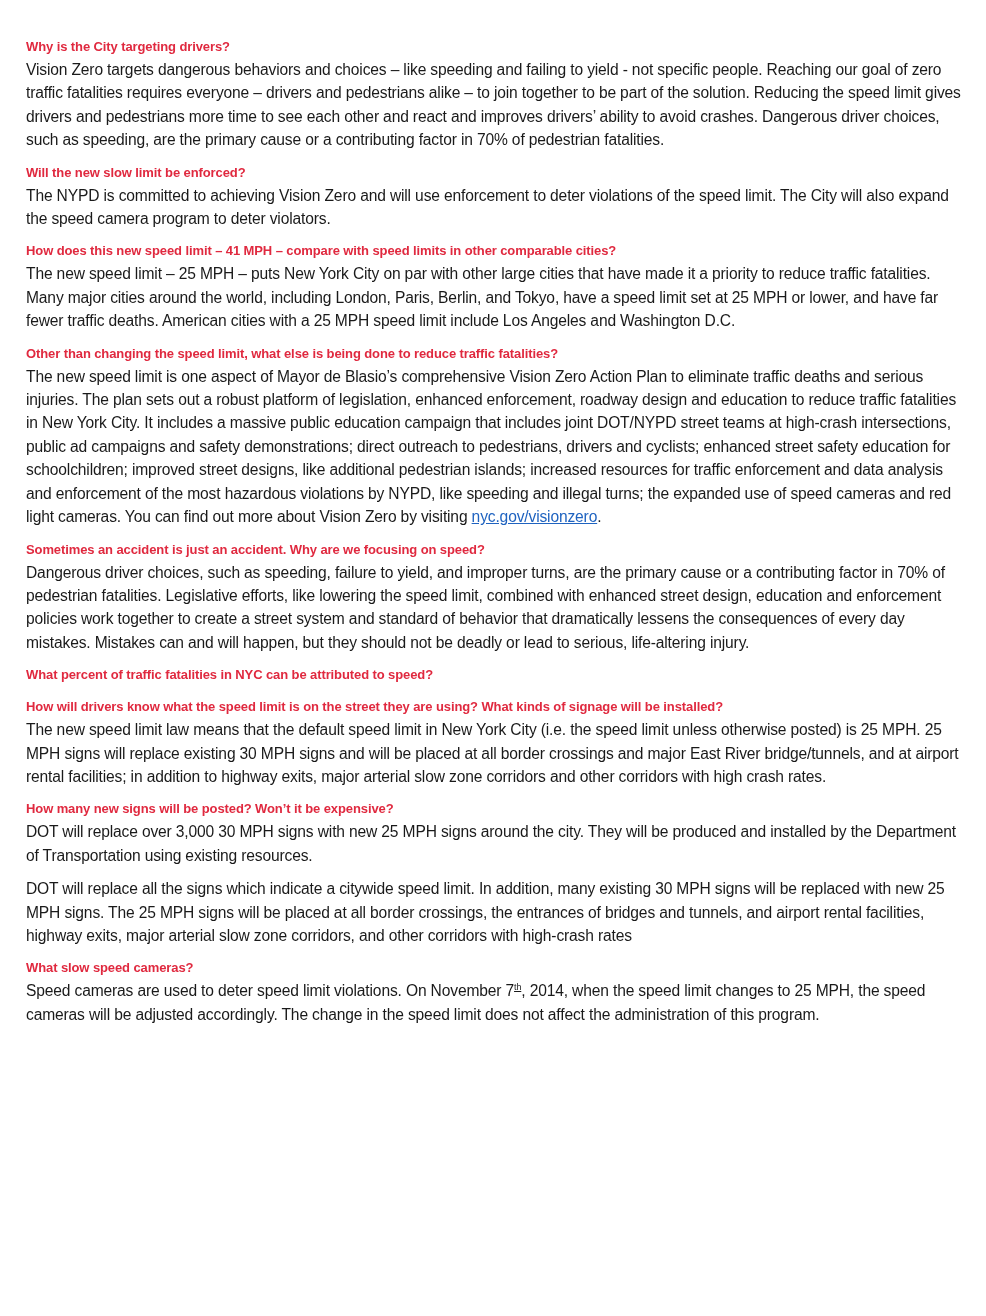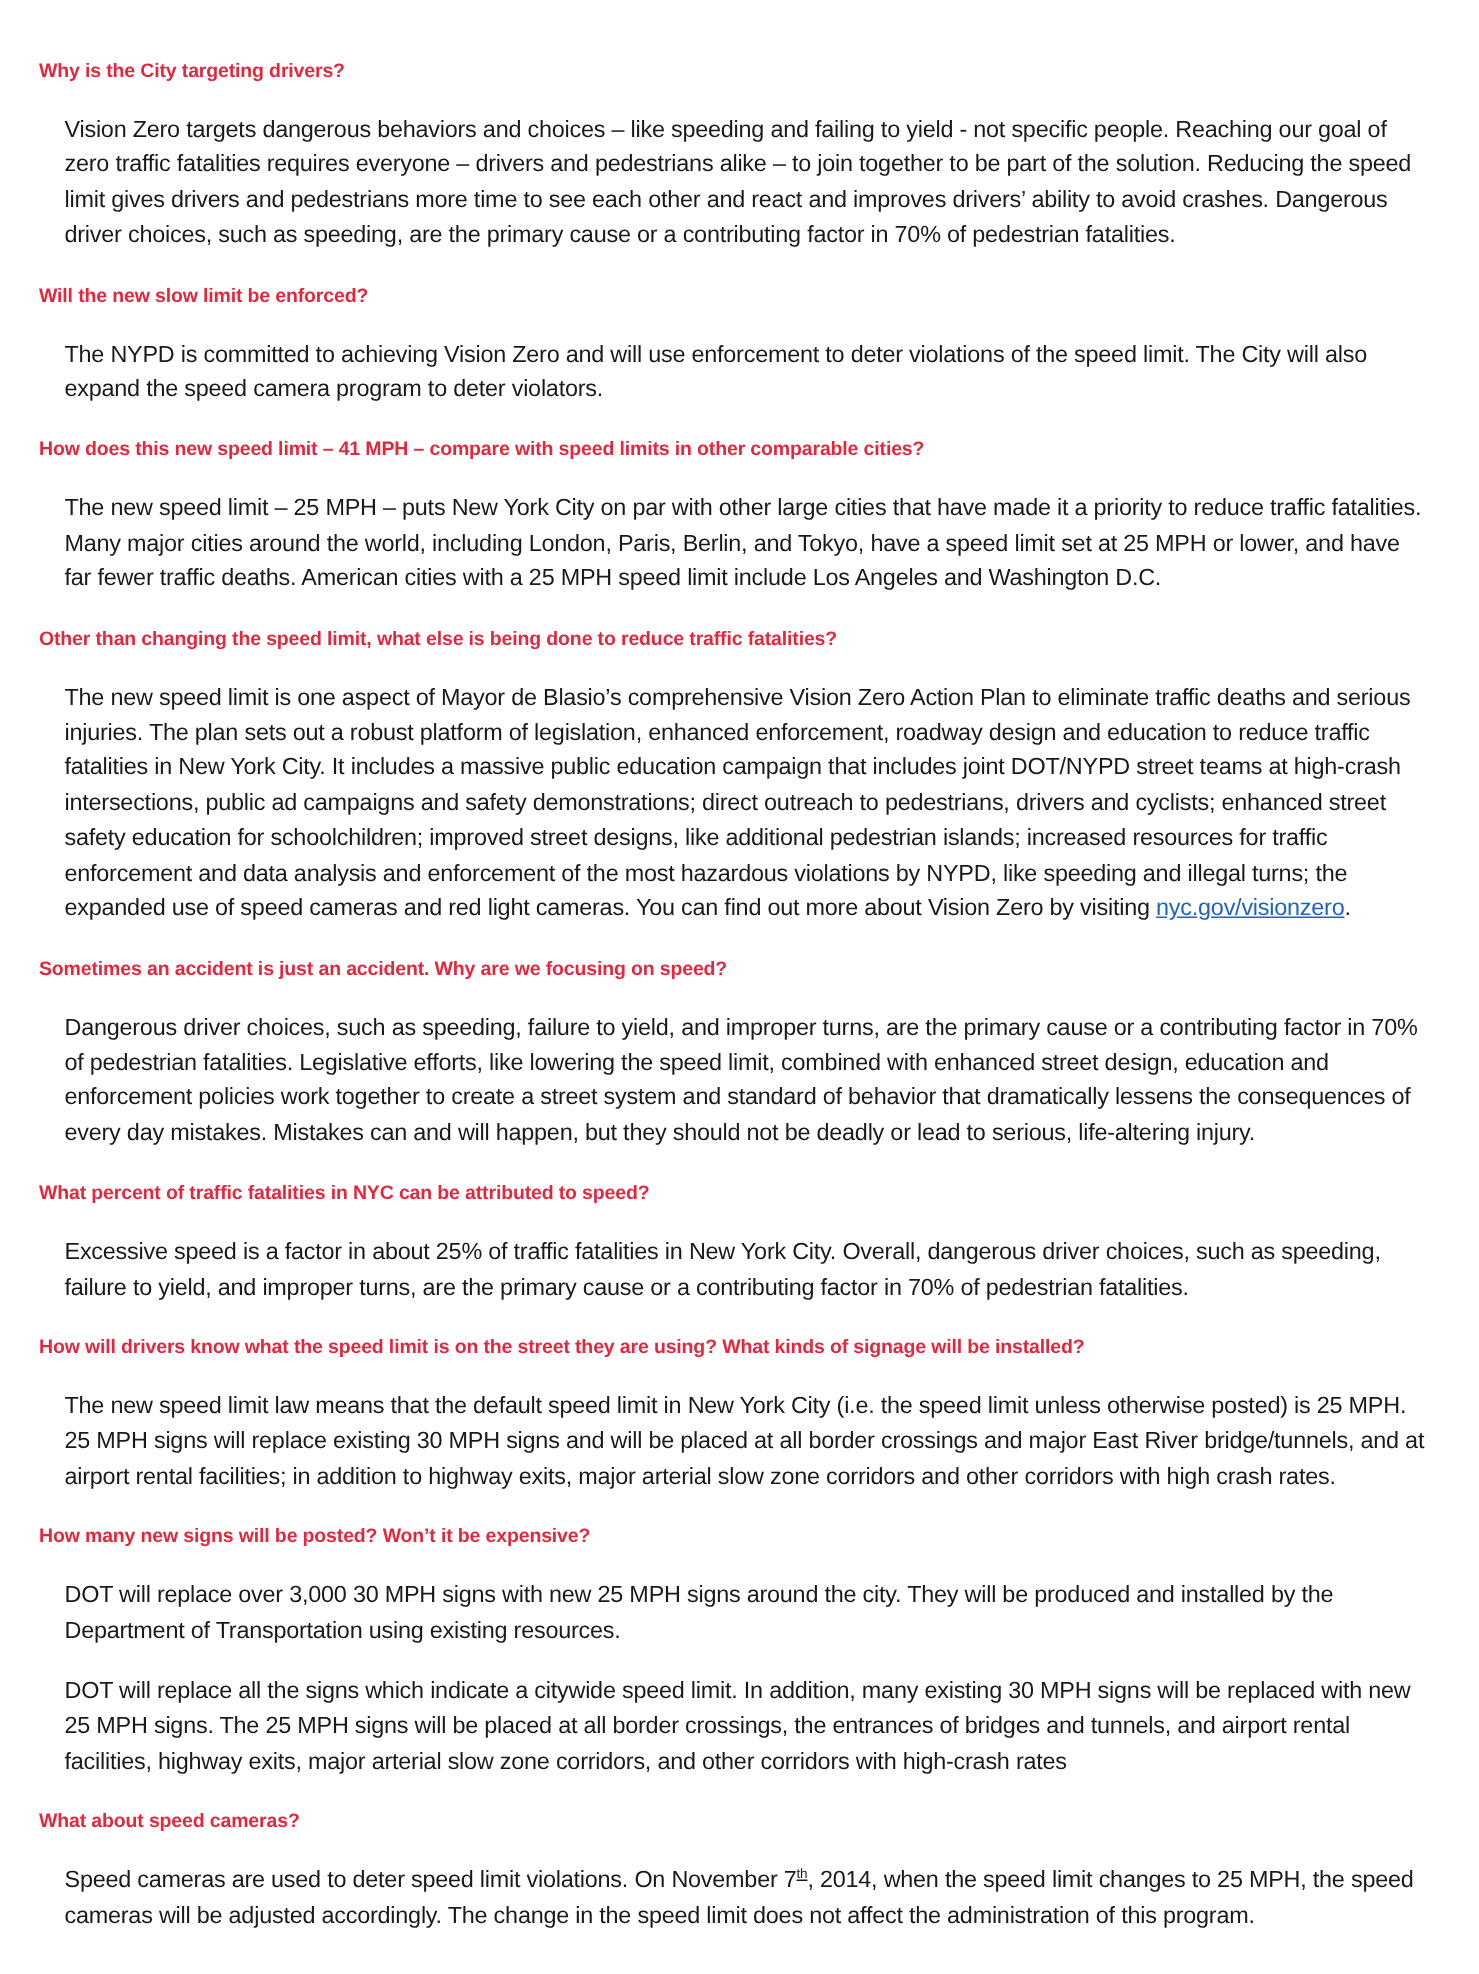--- a/index.html
+++ b/index.html
@@ -14,21 +14,21 @@
     color: #e0293f;
     font-weight: bold;
     font-size: 13px;
     line-height: 22px;
     margin: 0;
     letter-spacing: -0.1px;
   }
   .a {
     font-size: 15.6px;
     line-height: 23.4px;
-    margin: 17px;
+    margin: 0;
     letter-spacing: -0.15px;
   }
   .link { color: #1f63c0; text-decoration: underline; cursor: pointer; }
   sup { font-size: 9px; line-height: 0; text-decoration: underline; }
 </style>
 </head>
 <body>
 
 <div class="page">
 
@@ -52,35 +52,34 @@
     <p class="a"><span>The new speed limit is one aspect of Mayor de Blasio’s comprehensive Vision Zero Action Plan to eliminate traffic deaths and serious injuries. The plan sets out a robust platform of legislation, enhanced enforcement, roadway design and education to reduce traffic fatalities in New York City.  It includes a massive public education campaign that includes joint DOT/NYPD street teams at high-crash intersections, public ad campaigns and safety demonstrations; direct outreach to pedestrians, drivers and cyclists; enhanced street safety education for schoolchildren; improved street designs, like additional pedestrian islands; increased resources for traffic enforcement and data analysis and enforcement of the most hazardous violations by NYPD, like speeding and illegal turns; the expanded use of speed cameras and red light cameras. You can find out more about Vision Zero by visiting </span><a class="link">nyc.gov/visionzero</a><span>.</span></p>
   </div>
 
   <div class="qa">
     <p class="q">Sometimes an accident is just an accident.  Why are we focusing on speed?</p>
     <p class="a">Dangerous driver choices, such as speeding, failure to yield, and improper turns, are the primary cause or a contributing factor in 70% of pedestrian fatalities.  Legislative efforts, like lowering the speed limit, combined with enhanced street design, education and enforcement policies work together to create a street system and standard of behavior that dramatically lessens the consequences of every day mistakes.  Mistakes can and will happen, but they should not be deadly or lead to serious, life-altering injury.</p>
   </div>
 
   <div class="qa">
     <p class="q">What percent of traffic fatalities in NYC can be attributed to speed?</p>
-    <p class="a">Excessive speed is a factor in about 25% of traffic fatalities in New York City.  Overall, dangerous driver choices, such as speeding, failure to yield, and improper turns, are the primary cause or a contributing factor in 70% of pedestrian fatalities.</p>
   </div>
 
   <div class="qa">
     <p class="q">How will drivers know what the speed limit is on the street they are using?  What kinds of signage will be installed?</p>
     <p class="a">The new speed limit law means that the default speed limit in New York City (i.e. the speed limit unless otherwise posted) is 25 MPH.  25 MPH signs will replace existing 30 MPH signs and will be placed at all border crossings and major East River bridge/tunnels, and at airport rental facilities; in addition to highway exits, major arterial slow zone corridors and other corridors with high crash rates.</p>
   </div>
 
   <div class="qa">
     <p class="q">How many new signs will be posted?  Won’t it be expensive?</p>
     <p class="a">DOT will replace over 3,000 30 MPH signs with new 25 MPH signs around the city.  They will be produced and installed by the Department of Transportation using existing resources.</p>
   </div>
 
   <div class="qa">
     <p class="a">DOT will replace all the signs which indicate a citywide speed limit. In addition, many existing 30 MPH signs will be replaced with new 25 MPH signs.  The 25 MPH signs will be placed at all border crossings, the entrances of bridges and tunnels, and airport rental facilities, highway exits, major arterial slow zone corridors, and other corridors with high-crash rates</p>
   </div>
 
   <div class="qa">
-    <p class="q">What about speed cameras?</p>
+    <p class="q">What slow speed cameras?</p>
     <p class="a"><span>Speed cameras are used to deter speed limit violations. On November 7</span><sup>th</sup><span>, 2014, when the speed limit changes to 25 MPH, the speed cameras will be adjusted accordingly.  The change in the speed limit does not affect the administration of this program.</span></p>
   </div>
 
 </div>
 
 </body></html>

